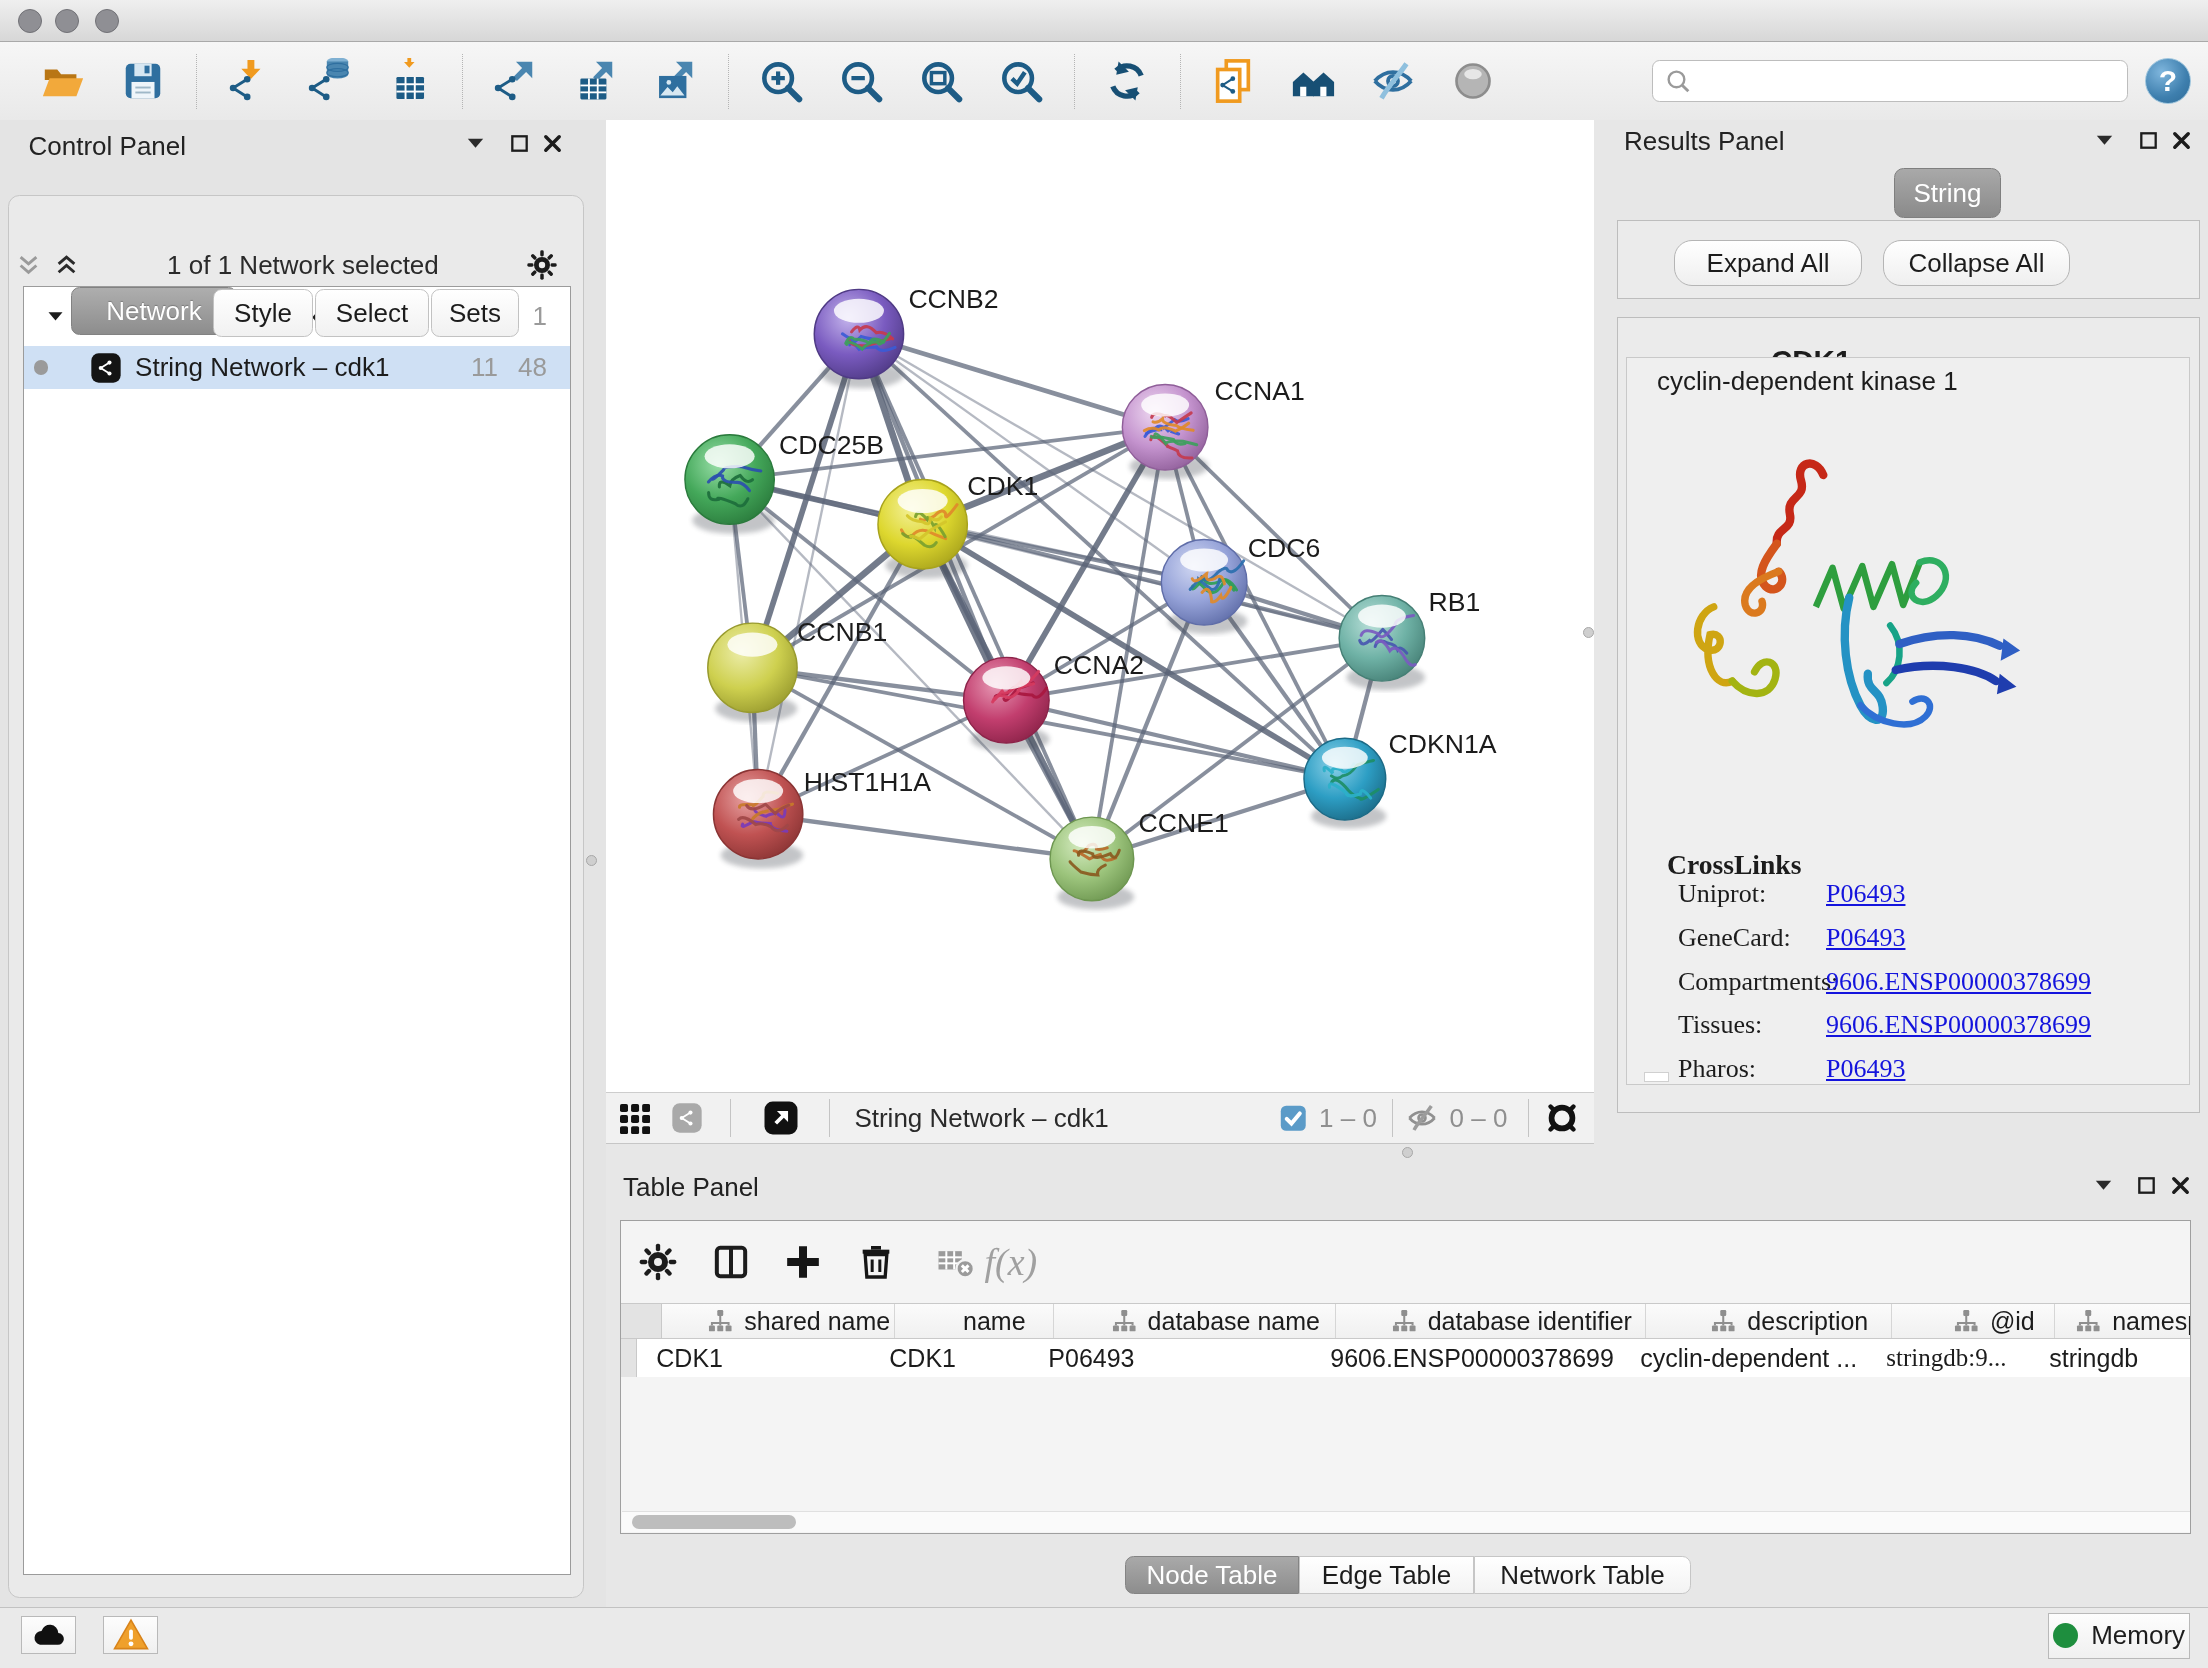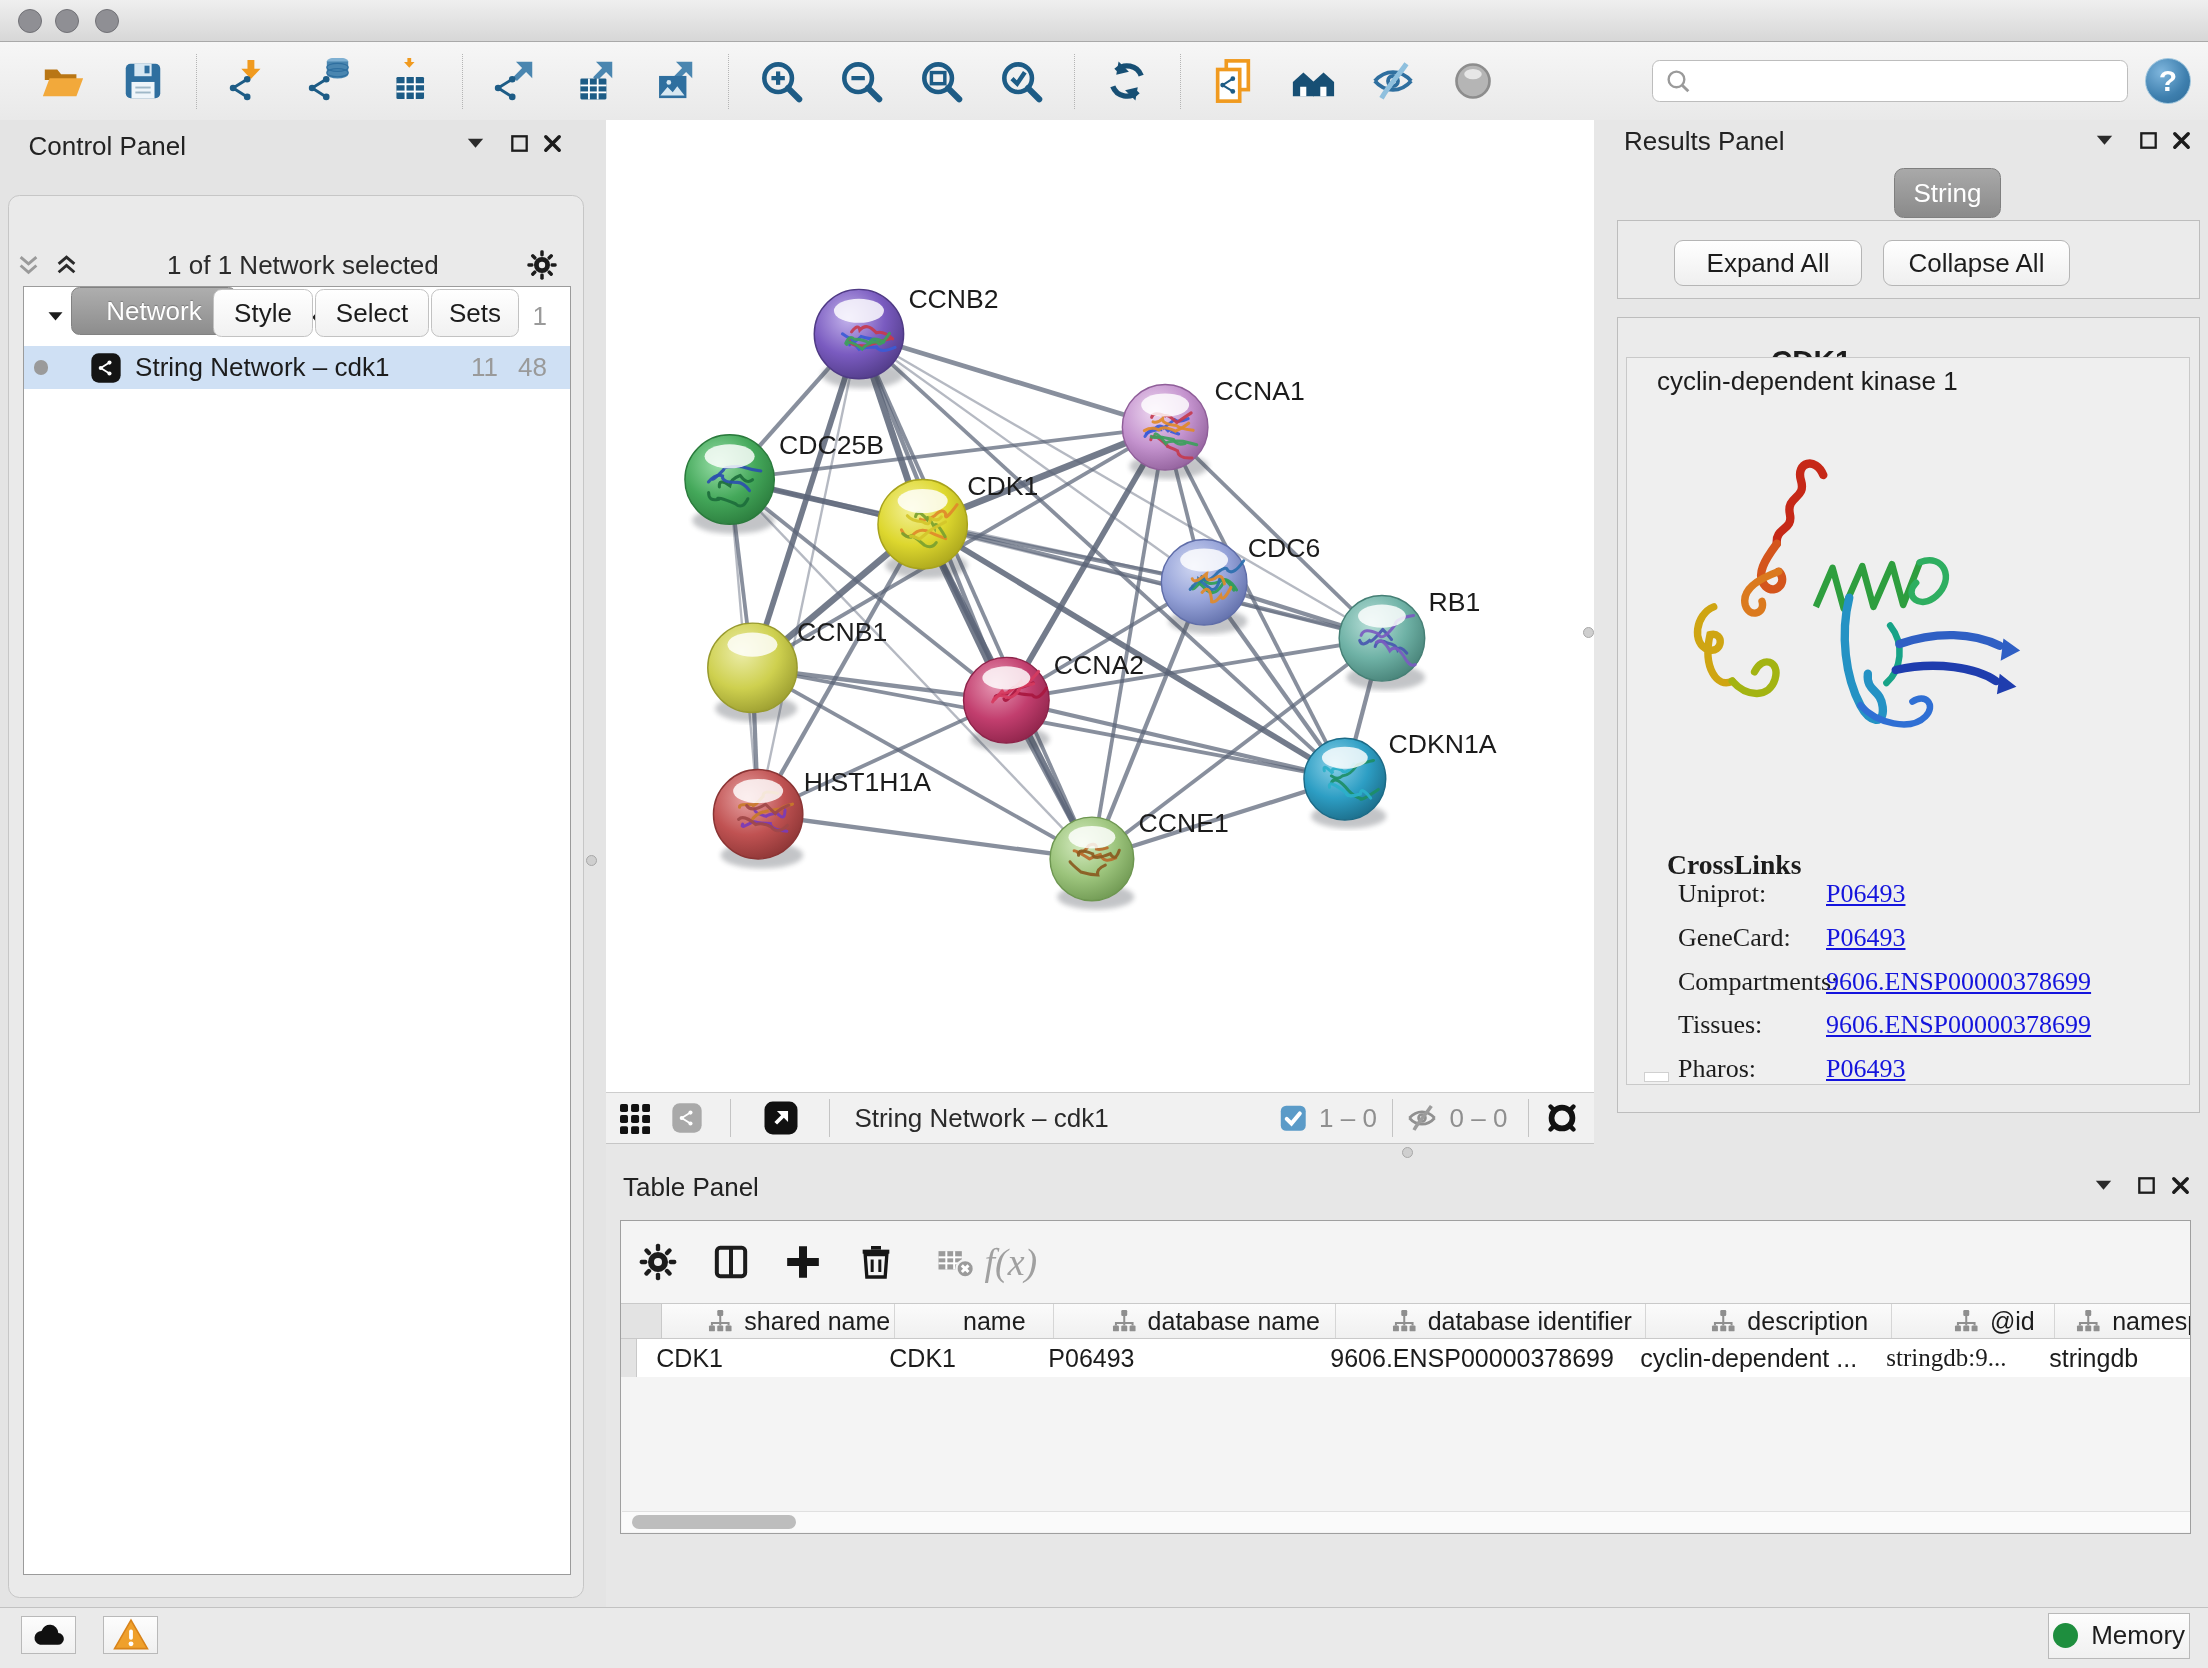--- a/index.html
+++ b/index.html
@@ -50,21 +50,21 @@
   .netbar{position:absolute;left:0;top:972px;width:988px;height:52px;background:#f1f1f1;
      border-top:1px solid #cdcdcd;border-bottom:1px solid #c6c6c6;display:flex;align-items:center;box-sizing:border-box;}
   .nbsep{width:0;height:38px;border-left:1px solid #c4c4c4;}
   .nbtxt{color:#8f8f8f;font-size:26px;}
   
   .rpanel{position:absolute;left:1594px;top:120px;width:614px;height:1042px;background:#e7e7e7;}
   .stringtab{position:absolute;left:260px;top:48px;width:105px;height:48px;border-radius:9.5px;
      background:linear-gradient(#a9a9a9,#8a8a8a);color:#fff;display:flex;align-items:center;
      justify-content:center;font-size:26px;border:1px solid #7f7f7f;margin-left:40px;}
   .rbox{position:absolute;left:23px;width:583px;background:#ebebeb;border:1px solid #bdbdbd;box-sizing:border-box;}
-  .rbtn{position:absolute;height:44px;border:1px solid #b5b5b5;border-radius:9px;
+  .rbtn{position:absolute;height:44px;border:1px solid #b5b5b5;border-radius:18px;
      background:linear-gradient(#ffffff,#efefef);display:flex;align-items:center;justify-content:center;font-size:26px;}
   .cdk-inner{position:absolute;left:32px;top:237px;width:564px;height:728px;background:#efefef;
      border:1px solid #c9c9c9;box-sizing:border-box;}
   .serif{font-family:"Liberation Serif","DejaVu Serif",serif;}
   .xlrow{position:absolute;font-size:26px;}
   .xlrow a{color:#1414dd;text-decoration:underline;}
   
   .hsplit{position:absolute;left:606px;top:1144px;width:1603px;height:18px;background:#e7e7e7;}
   .grip{width:11.4px;height:11.4px;border-radius:50%;background:#cfcfcf;border:1px solid #a8a8a8;
      position:absolute;box-sizing:border-box;}
@@ -925,20 +925,25 @@
           <div class="tdcell" style="width: 282px; flex: 0 0 282px;">P06493</div>
           <div class="tdcell" style="width: 310px; flex: 0 0 310px;">9606.ENSP00000378699</div>
           <div class="tdcell" style="width: 246px; flex: 0 0 246px;">cyclin-dependent ...</div>
           <div class="tdcell" style="width: 163px; flex: 0 0 163px; font-family: Liberation Serif, serif;">stringdb:9...</div>
           <div class="tdcell" style="width: 166px; flex: 0 0 166px;">stringdb</div>
         </div>
       <div class="tscroll">
         <div class="tthumb"></div>
       </div>
     </div>
+    <div class="ttabs">
+        <div class="ttab active" style="width: 174px;">Node Table</div>
+        <div class="ttab" style="width: 175px;">Edge Table</div>
+        <div class="ttab" style="width: 217px;">Network Table</div>
+      </div>
   </div>
 
   <div class="statusbar">
     <div class="sbtn" style="left:21px;width:55px">
       <span style="display:flex">
           <svg width="36" height="36" viewBox="0 0 24 24">
             <path d="M6,18.5 h11.8 a3.9,3.9 0 0 0 0.4,-7.8 A5.7,5.7 0 0 0 7,9.4 A4.6,4.6 0 0 0 6,18.5 z" fill="#101010"></path>
           </svg>
         </span>
     </div>

